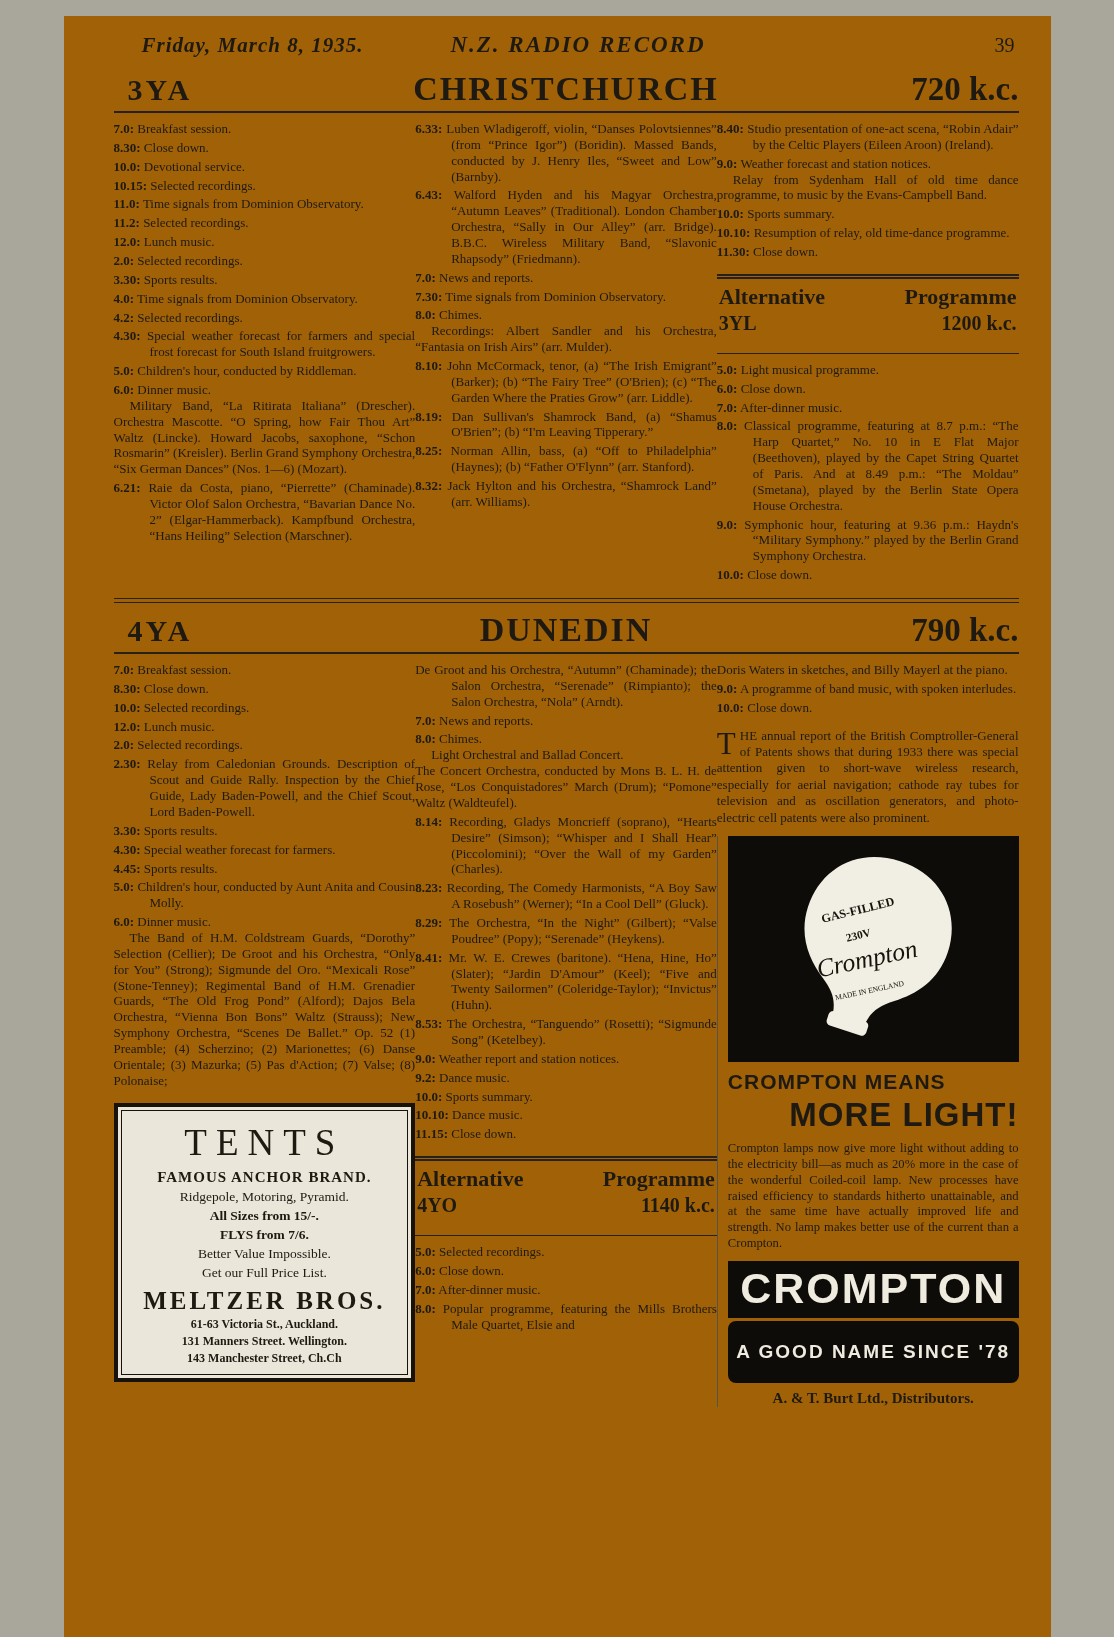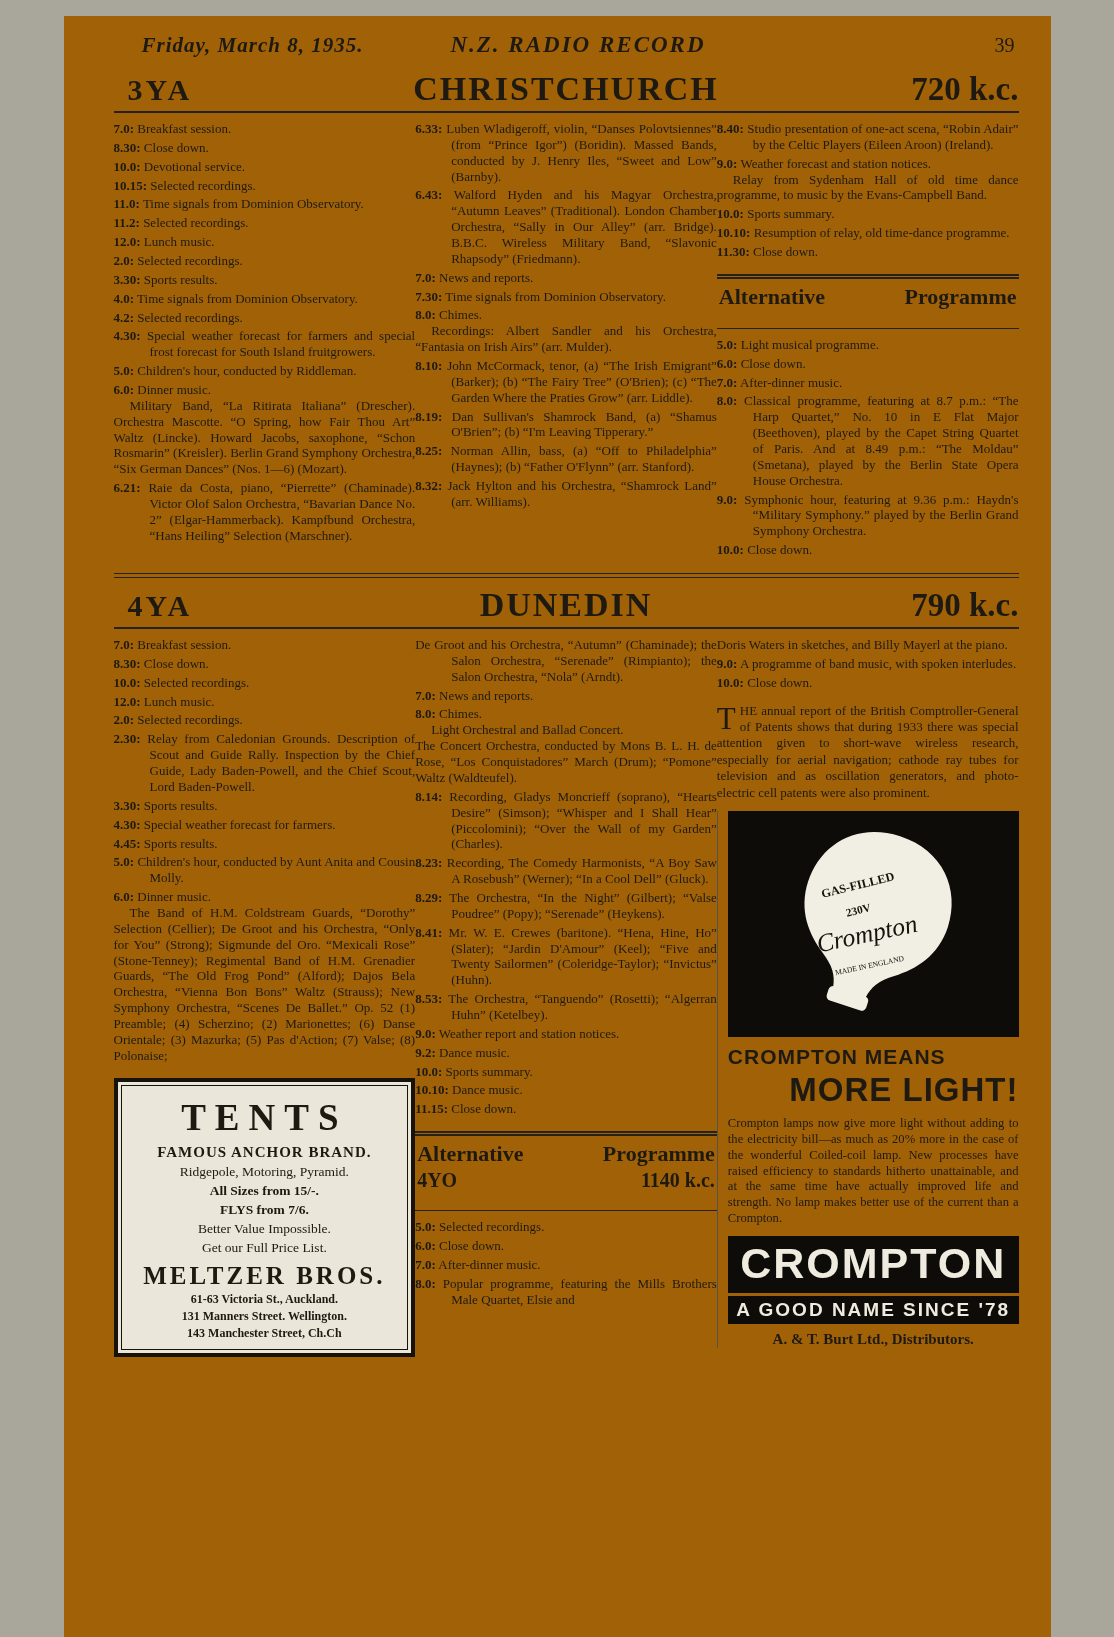--- a/index.html
+++ b/index.html
@@ -39,35 +39,35 @@
   .alt-head { border-top:5px double #26221a; border-bottom:1.5px solid #26221a; padding:5px 2px 18px; margin-bottom:8px; }
   .alt-row { display:flex; justify-content:space-between; font-weight:bold; }
   .alt-row.r1 { font-size:22px; }
   .alt-row.r2 { font-size:20px; margin-top:2px; }
   
   .article { font-size:13px; line-height:1.26; text-align:justify; margin-top:12px; }
   .article::first-letter { float:left; font-size:31px; line-height:0.85; padding:3px 4px 0 0; }
   
   .tents { border:4px solid #17130b; padding:3px; margin-top:14px; background:#eae6d9; }
   .tents-inner { border:1.5px solid #17130b; padding:10px 6px 8px; text-align:center; }
-  .tents-title { font-size:37px; font-weight:bold; letter-spacing:9px; }
+  .tents-title { font-size:37px; font-weight:normal; letter-spacing:9px; }
   .tents-brand { font-size:15px; font-weight:bold; margin-top:5px; letter-spacing:1px; }
   .tents-line { font-size:13.5px; margin-top:3px; }
   .tents-line.b { font-weight:bold; }
   .tents-co { font-size:25px; font-weight:bold; letter-spacing:3px; margin-top:6px; }
   .tents-addr { font-size:12px; font-weight:bold; margin-top:2px; }
   
   .crompton { margin-top:10px; border-left:1px solid #57524a; padding-left:10px; }
   .bulb-box { background:#0d0c08; padding:4px; }
   .bulb-box svg { display:block; width:100%; height:auto; }
   .cr-means { font-family:"Liberation Sans", sans-serif; font-weight:bold; font-size:21px; letter-spacing:1px; margin-top:8px; }
   .cr-more { font-family:"Liberation Sans", sans-serif; font-weight:bold; font-size:33px; letter-spacing:1px; text-align:right; margin-top:2px; }
   .cr-body { font-size:12.6px; line-height:1.25; text-align:justify; margin-top:7px; }
   .cr-logo { background:#0d0c08; color:#efebdf; font-family:"Liberation Sans", sans-serif; font-weight:bold; font-size:43px; letter-spacing:2px; text-align:center; padding:3px 0 5px; margin-top:9px; }
-  .cr-tag { background:#0d0c08; color:#efebdf; font-family:"Liberation Sans", sans-serif; font-weight:bold; font-size:19px; letter-spacing:2px; text-align:center; padding:3px 0; margin-top:3px; }
+  .cr-tag { background:#0d0c08; color:#efebdf; font-family:"Liberation Sans", sans-serif; font-weight:bold; font-size:19px; letter-spacing:2px; text-align:center; padding:20px 0; margin-top:3px;border-radius:8px; }
   .cr-dist { font-size:15px; font-weight:bold; text-align:center; margin-top:7px; }
 </style>
 </head>
 <body>
 
 <div class="page">
 
   <div class="pg-header">
     <div class="pg-date">Friday, March 8, 1935.</div>
     <div class="pg-masthead">N.Z. RADIO RECORD</div>
@@ -239,20 +239,24 @@
               <div class="head"><span class="t">11.30:</span> <span>Close down.</span></div>
               <div class="extra"></div>
             </div>
           </div>
 
         <div class="alt-block">
           <div class="alt-head">
             <div class="alt-row r1">
               <span>Alternative</span>
               <span>Programme</span>
+            </div>
+            <div class="alt-row r2">
+              <span>3YL</span>
+              <span>1200 k.c.</span>
             </div>
           </div>
           <div>
 
               <div class="item">
                 <div class="head"><span class="t">5.0:</span> <span>Light musical programme.</span></div>
                 <div class="extra"></div>
               </div>
 
               <div class="item">
@@ -405,21 +409,21 @@
               <div class="head"><span class="t">8.29:</span> <span>The Orchestra, “In the Night” (Gilbert); “Valse Poudree” (Popy); “Serenade” (Heykens).</span></div>
               <div class="extra"></div>
             </div>
 
             <div class="item">
               <div class="head"><span class="t">8.41:</span> <span>Mr. W. E. Crewes (baritone). “Hena, Hine, Ho” (Slater); “Jardin D'Amour” (Keel); “Five and Twenty Sailormen” (Coleridge-Taylor); “Invictus” (Huhn).</span></div>
               <div class="extra"></div>
             </div>
 
             <div class="item">
-              <div class="head"><span class="t">8.53:</span> <span>The Orchestra, “Tanguendo” (Rosetti); “Algerran Huhn” (Ketelbey).</span></div>
+              <div class="head"><span class="t">8.53:</span> <span>The Orchestra, “Tanguendo” (Rosetti); “Sigmunde Song” (Ketelbey).</span></div>
               <div class="extra"></div>
             </div>
 
             <div class="item">
               <div class="head"><span class="t">9.0:</span> <span>Weather report and station notices.</span></div>
               <div class="extra"></div>
             </div>
 
             <div class="item">
               <div class="head"><span class="t">9.2:</span> <span>Dance music.</span></div>

